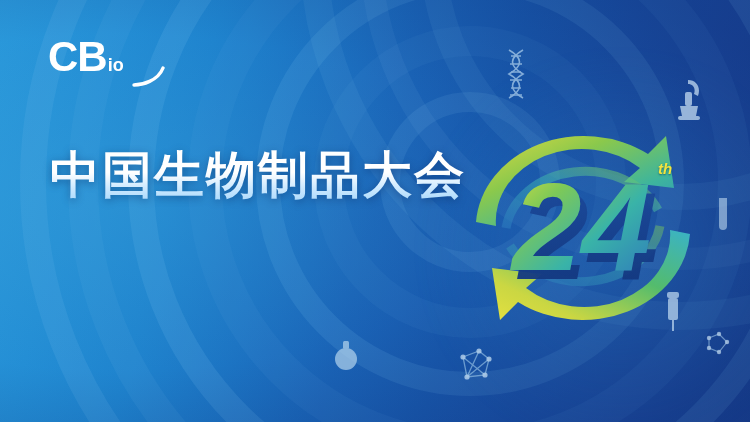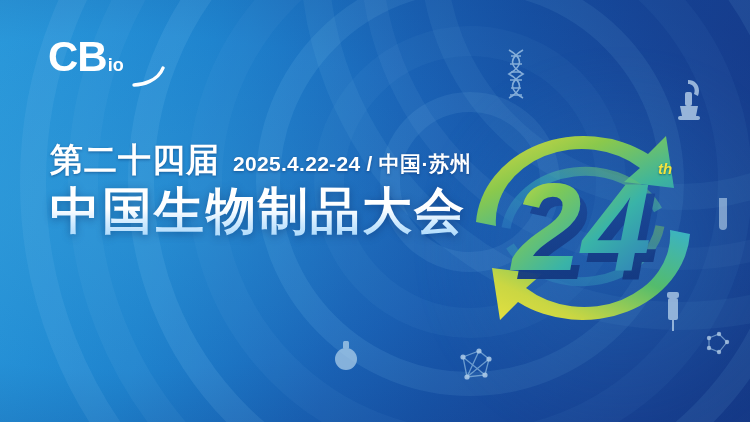--- a/index.html
+++ b/index.html
@@ -100,24 +100,20 @@
 
   <div class="logo">
     <span class="logo-main">CB</span>
     <span class="logo-sub">io</span>
     <svg class="logo-swoosh" viewBox="0 0 34 22">
       <path d="M2 19 C 10 19, 26 15, 31 2" stroke="#ffffff" stroke-width="3.4" fill="none" stroke-linecap="round"></path>
     </svg>
   </div>
 
   <div class="headline">
-    <div class="line1">
-      <span class="ordinal">第二十四届</span>
-      <span class="meta">2025.4.22-24 / 中国·苏州</span>
-    </div>
     <div class="maintitle">中国生物制品大会</div>
   </div>
 
   <div class="emblem">
     <svg width="262" height="236" viewBox="0 0 262 236">
       <defs>
         <linearGradient id="gA" x1="0" y1="0" x2="1" y2="1">
           <stop offset="0%" stop-color="#eae03c"></stop>
           <stop offset="35%" stop-color="#8fcd48"></stop>
           <stop offset="70%" stop-color="#3fb99c"></stop>

